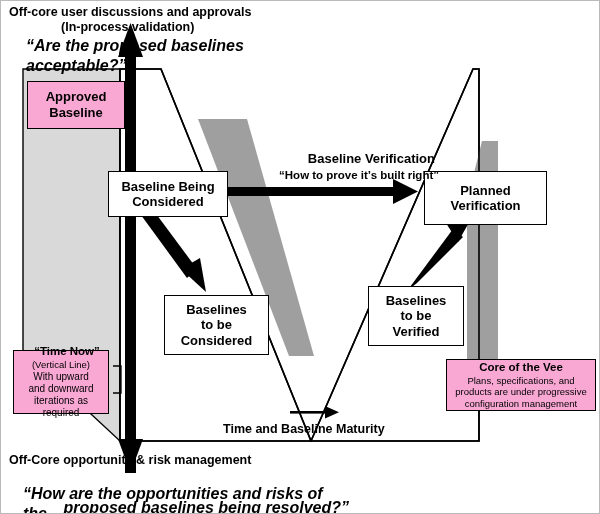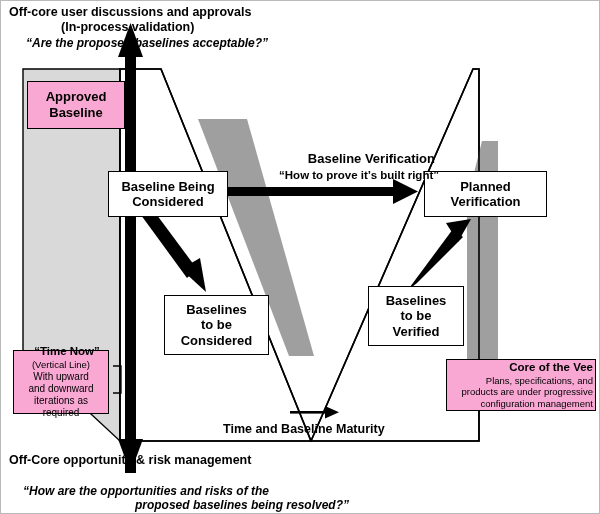--- a/index.html
+++ b/index.html
@@ -55,21 +55,21 @@
     font-weight: bold;
   }
   .ital {
   }
   .lbl-top {
     font-size: 12.5px;
     font-weight: bold;
     line-height: 1.27;
   }
   .lbl-top-it {
-    font-size: 12px;
+    font-size: 16px;
     font-weight: bold;
     font-style: italic;
     line-height: 1.27;
   }
   .node-label {
     font-size: 13px;
     font-weight: bold;
   }
   .small {
     font-size: 10px;
@@ -155,38 +155,38 @@
     <span class="node-label">to be</span>
     <span class="node-label">Considered</span>
   </div>
 
   <div class="txt boxed" style="left:367px; top:285px; width:96px; height:60px;">
     <span class="node-label">Baselines</span>
     <span class="node-label">to be</span>
     <span class="node-label">Verified</span>
   </div>
 
-  <div class="txt boxed" style="left:423px; top:170px; width:123px; height:46px;">
+  <div class="txt boxed" style="left:423px; top:170px; width:123px; height:54px;">
     <span class="node-label">Planned</span>
     <span class="node-label">Verification</span>
   </div>
 
   <div class="txt center bold" style="left:244px; top:150px; width:190px; font-size:13px;">Baseline Verification</div>
   <div class="txt center bold ital" style="left:238px; top:168px; width:200px; font-size:11.5px;">“How to prove it’s built right”</div>
 
   <div class="txt greybox" style="left:12px; top:349px; width:96px; height:64px; padding:2px 3px;">
     <span class="bold" style="font-size:11.5px;margin-left:12px;">“Time Now”</span>
     <span class="tiny">(Vertical Line)</span>
     <span class="small">With upward</span>
     <span class="small">and downward</span>
     <span class="small">iterations as</span>
     <span class="small">required</span>
   </div>
 
-  <div class="txt greybox" style="left:445px; top:358px; width:150px; height:52px; border:1.4px solid #000; padding:1px 2px;align-items:flex-end;">
+  <div class="txt greybox" style="left:445px; top:358px; width:150px; height:52px; border:1.4px solid #000; padding:1px 2px;">
     <span class="bold" style="font-size:11.5px;">Core of the Vee</span>
     <span class="tiny">Plans, specifications, and</span>
     <span class="tiny">products are under progressive</span>
     <span class="tiny">configuration management</span>
   </div>
 
   <div class="txt bold" style="left:222px; top:421px; width:220px; font-size:12.5px;">Time and Baseline Maturity</div>
 
   <div class="txt lbl-top" style="left:8px; top:452px; width:340px;">Off-Core opportunity &amp; risk management</div>
   <div class="txt lbl-top-it" style="left:22px; top:483px; width:320px;">“How are the opportunities and risks of the</div>

